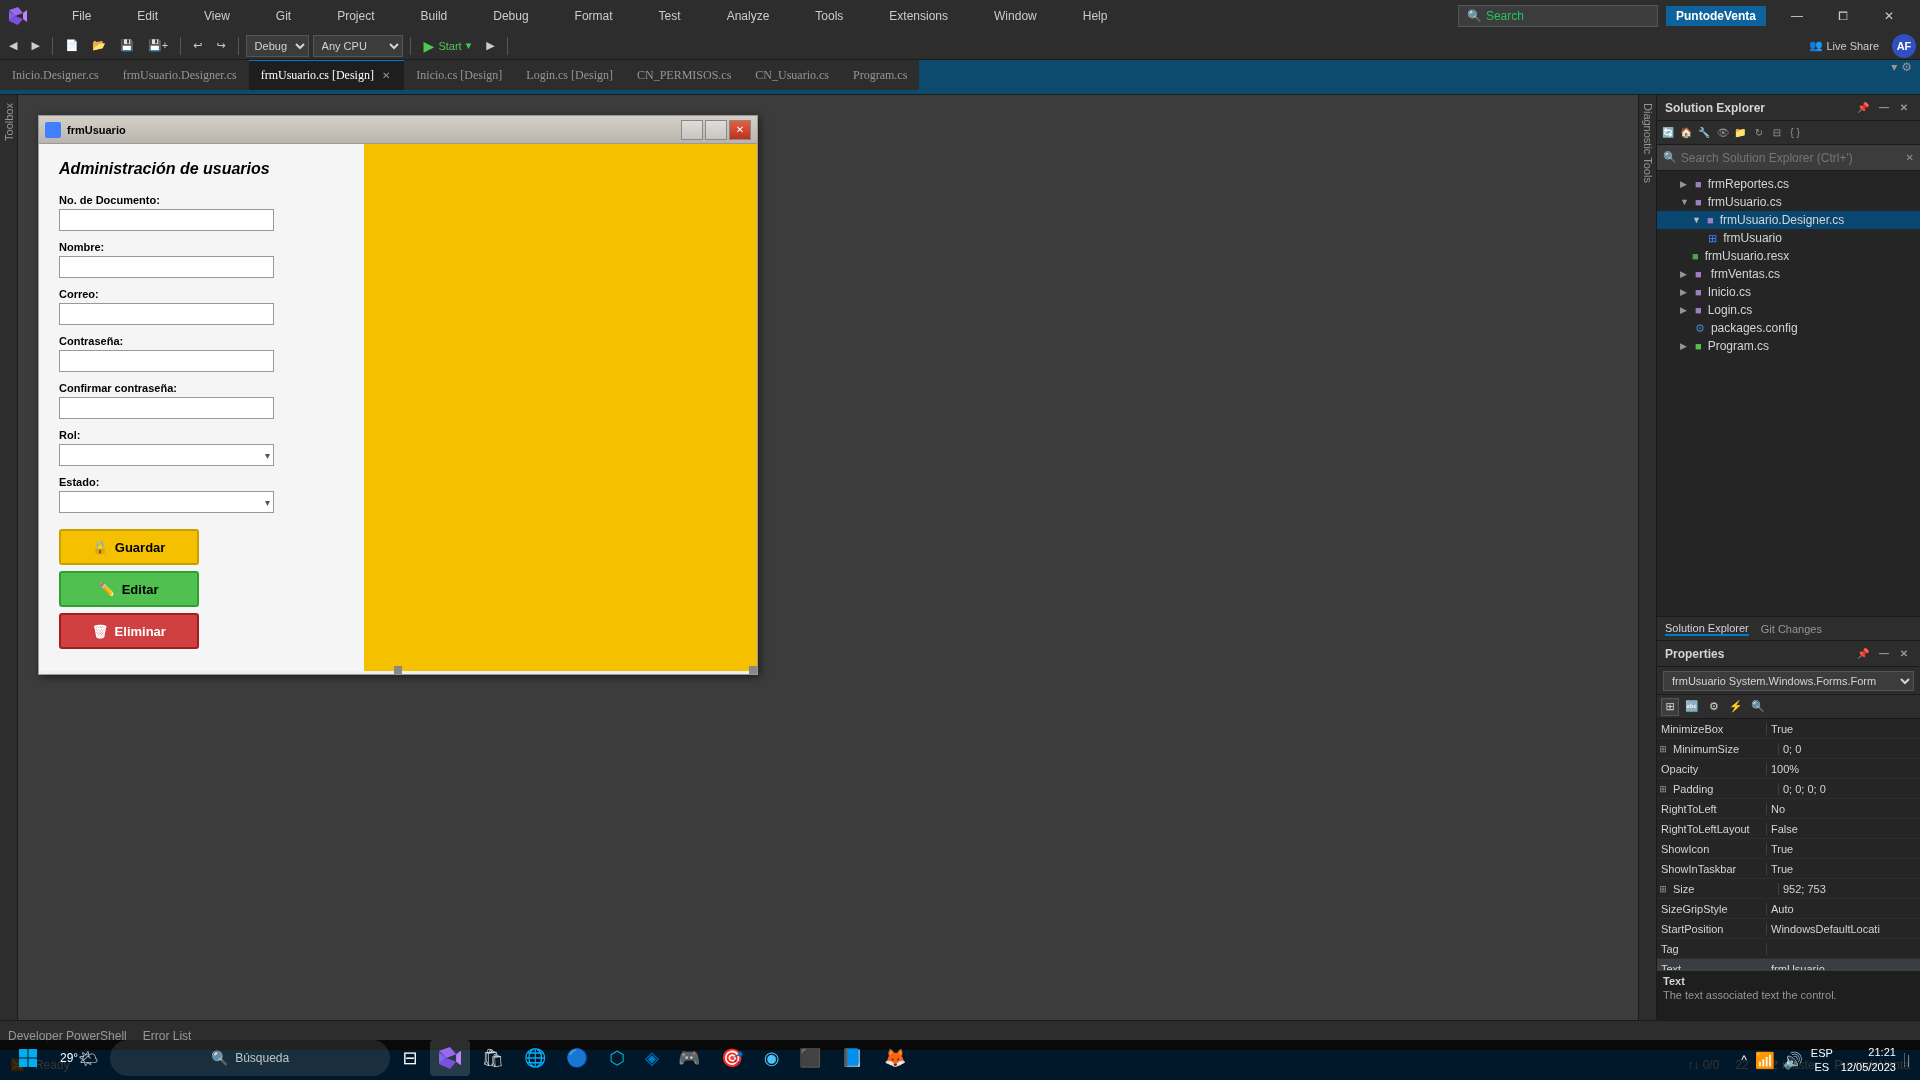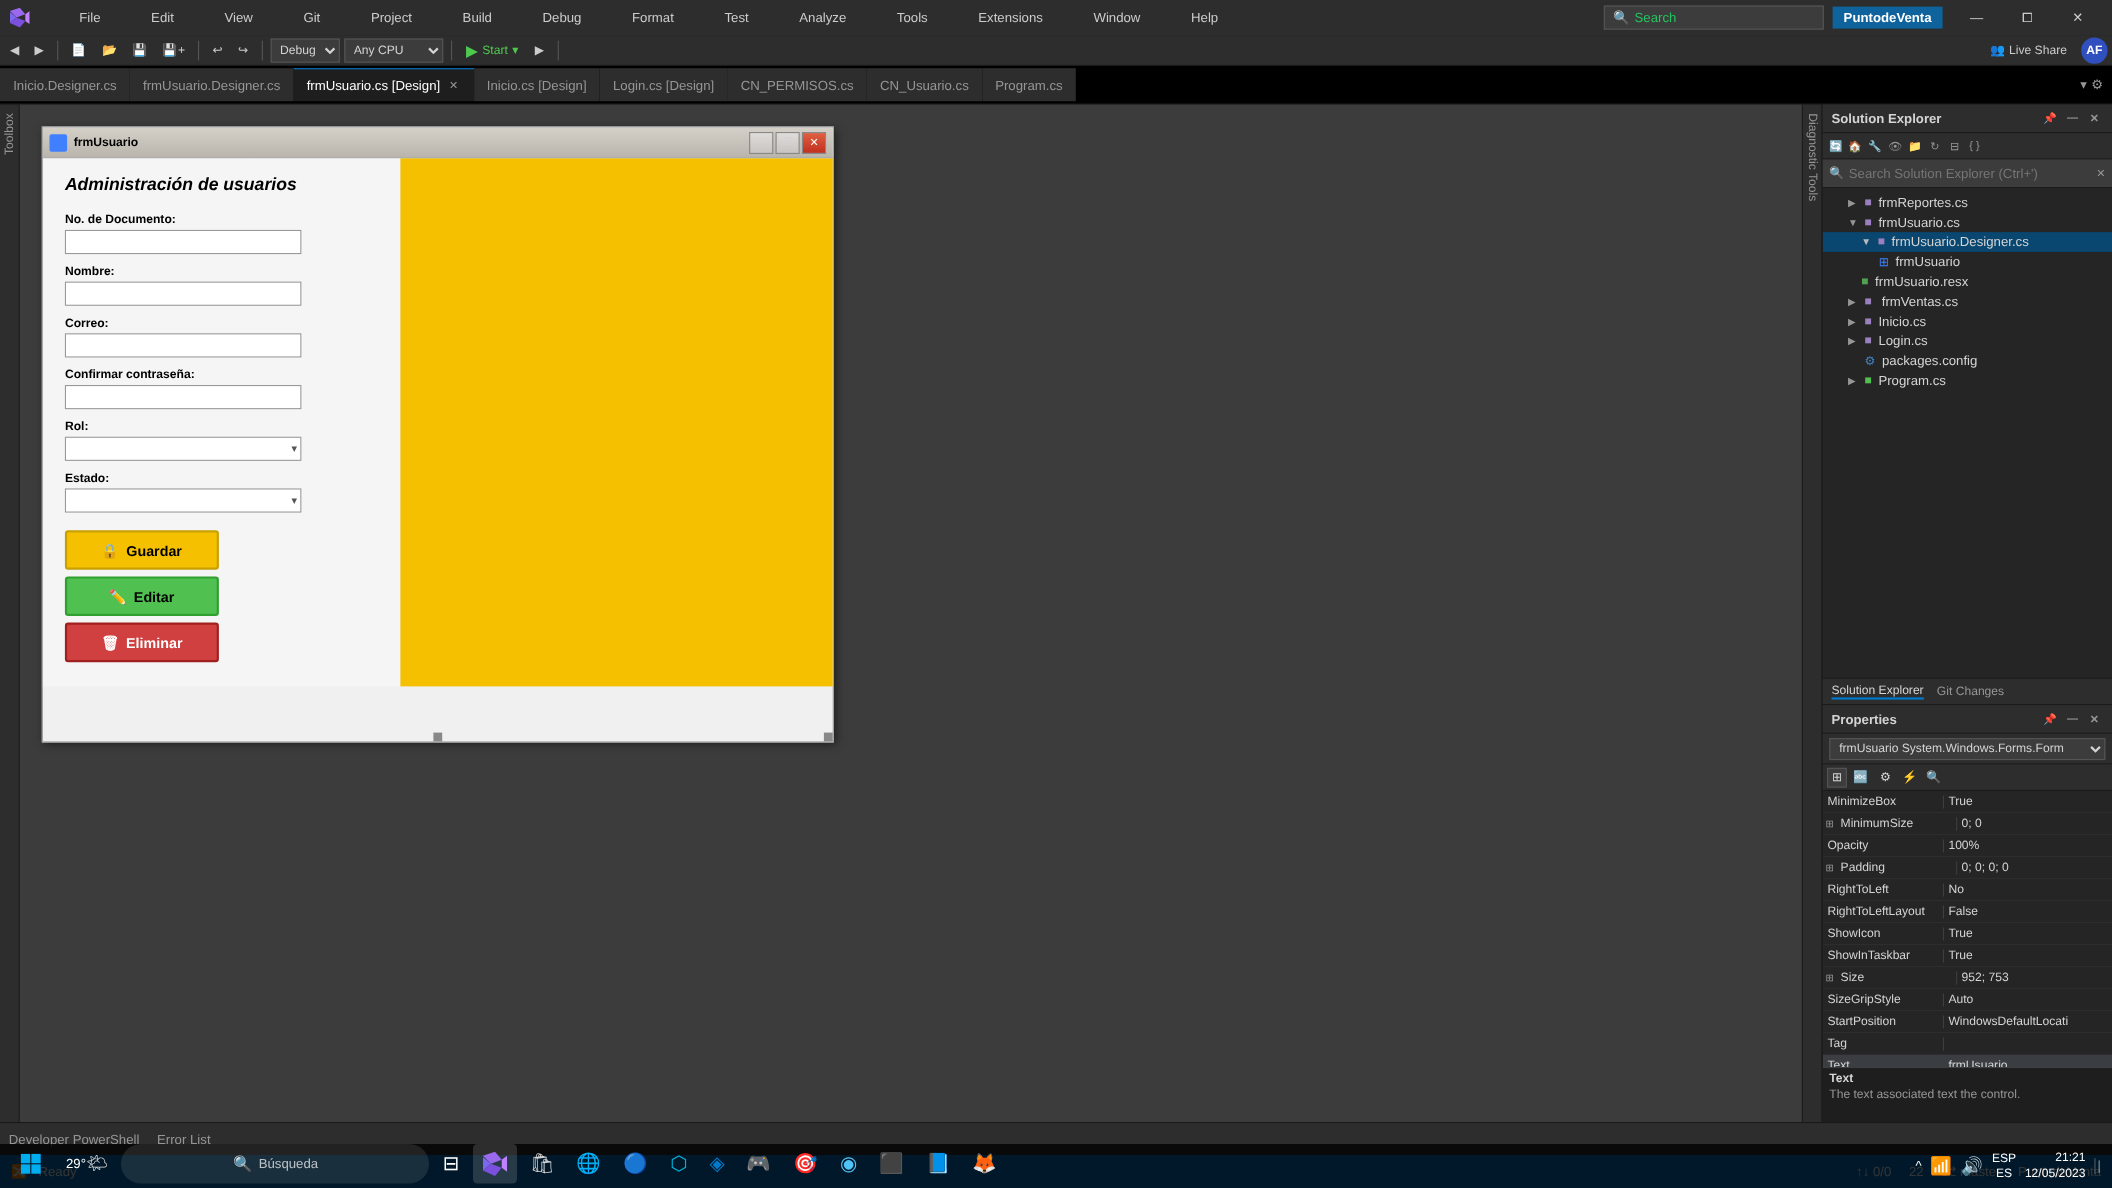--- a/index.html
+++ b/index.html
@@ -111,24 +111,25 @@
       align-items: center;
       gap: 4px;
       cursor: pointer;
       padding: 2px 6px;
       font-size: 11px;
     }
 
     
     .tab-bar {
       height: 35px;
-      background: #000000;
-      display: flex;
-      align-items: center;
+      background: #0c4a6e;
+      display: flex;
+      align-items: flex-start;
       border-bottom: 1px solid #1a1a1a;
+      font-family: Liberation Serif, serif;
     }
     .tab {
       height: 30px;
       padding: 0 12px;
       display: flex;
       align-items: center;
       gap: 6px;
       cursor: pointer;
       color: #969696;
       font-size: 12px;
@@ -757,20 +758,24 @@
           <div class="form-field">
             <label class="form-label">Nombre:</label>
             <input class="form-input" type="text" style="">
           </div>
 
           <div class="form-field">
             <label class="form-label">Correo:</label>
             <input class="form-input" type="text" style="">
           </div>
 
+          <div class="form-field">
+            <label class="form-label">Contraseña:</label>
+            <input class="form-input" type="password" style="">
+          </div>
 
           <div class="form-field">
             <label class="form-label">Confirmar contraseña:</label>
             <input class="form-input" type="password" style="">
           </div>
 
           <div class="form-field">
             <label class="form-label">Rol:</label>
             <div class="select-wrapper">
               <select class="form-select"></select>

